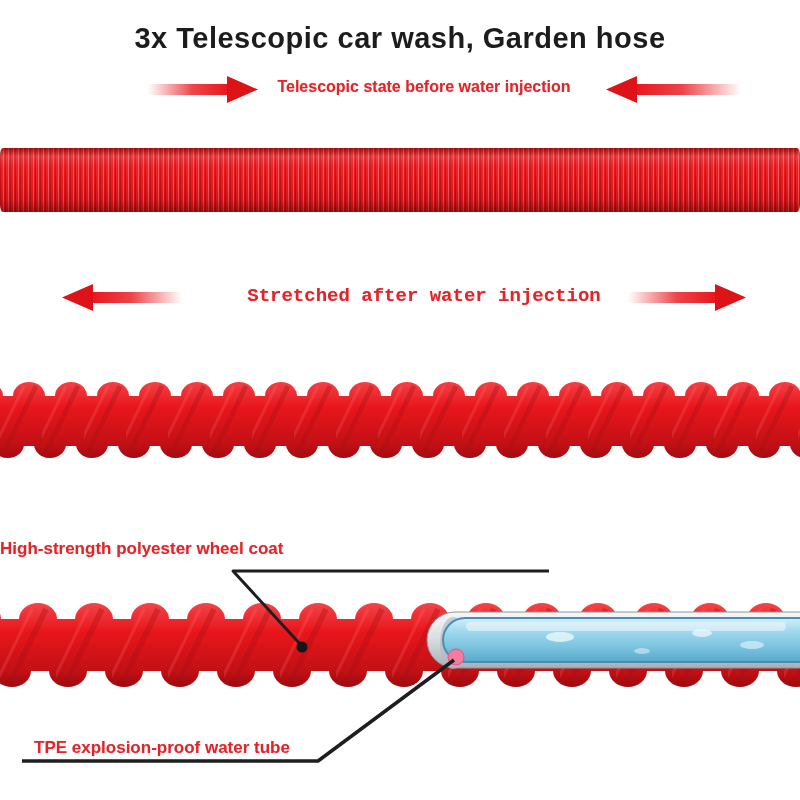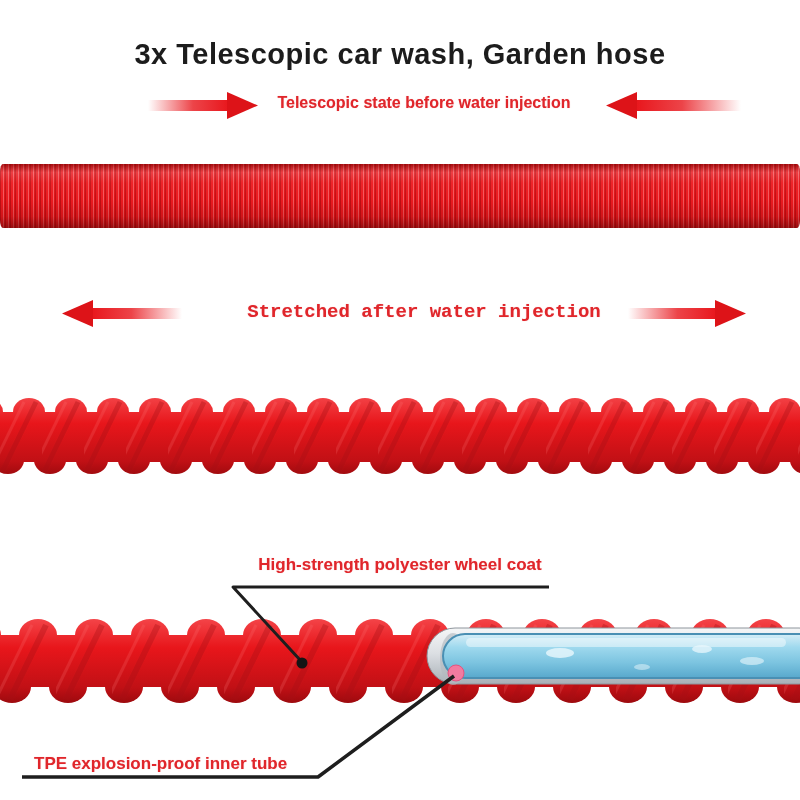--- a/index.html
+++ b/index.html
@@ -1,21 +1,21 @@
 <!DOCTYPE html>
 <html><head>
 <meta charset="utf-8">
 <style>
   html,body{margin:0;padding:0;}
   body{
     width:800px;height:800px;overflow:hidden;background:#ffffff;
     font-family:"Liberation Sans","DejaVu Sans",sans-serif;
     position:relative;
   }
-  .page{position:absolute;inset:0;margin-top:16px;}
+  .page{position:absolute;inset:0;}
 
   
   .title{
     position:absolute;top:22px;left:0;right:0;margin:0;
     text-align:center;font-size:29px;font-weight:bold;color:#1c1c1c;
     letter-spacing:0.5px;
   }
 
   
   .anno-row{position:absolute;left:0;right:0;}
@@ -43,21 +43,21 @@
         #bf1014 0 1px, #ea1b20 1px 3px, #f4595d 3px 4px, #de1318 4px 5px);
   }
 
   
   .hose-stretched{position:absolute;top:372px;left:0;width:800px;height:96px;}
   .hose-cutaway{position:absolute;top:585px;left:0;width:800px;height:120px;}
 
   
   .callout{position:absolute;color:#e0262b;font-weight:bold;font-size:17px;
            text-shadow:0 0 1px rgba(224,38,43,.3);}
-  .callout-wheel{top:539px;left:0;right:0;text-align:center;}
+  .callout-wheel{top:539px;left:0;right:0;text-align:left;}
   .callout-tpe{top:738px;left:34px;}
 
   
   .lines-overlay{position:absolute;top:0;left:0;width:800px;height:800px;
                  pointer-events:none;}
 </style>
 </head>
 <body>
 
 <div class="page">
@@ -181,21 +181,21 @@
       <rect x="466" y="37" width="320" height="9" rx="4.5" fill="#ffffff" opacity="0.45"></rect>
       <ellipse cx="560" cy="52" rx="14" ry="5" fill="#eaf7fc" opacity="0.8"></ellipse>
       <ellipse cx="702" cy="48" rx="10" ry="4" fill="#eaf7fc" opacity="0.75"></ellipse>
       <ellipse cx="642" cy="66" rx="8" ry="3" fill="#eaf7fc" opacity="0.5"></ellipse>
       <ellipse cx="752" cy="60" rx="12" ry="4" fill="#eaf7fc" opacity="0.6"></ellipse>
     </g>
 
     <circle cx="456" cy="72" r="8" fill="#f27ba0" stroke="#e4537e" stroke-width="1"></circle>
   </svg>
 
-  <div class="callout callout-tpe">TPE explosion-proof inner tube</div>
+  <div class="callout callout-tpe">TPE explosion-proof water tube</div>
 
   <svg class="lines-overlay" viewBox="0 0 800 800">
     <path d="M549,571 L233,571 L301,645" fill="none" stroke="#1e1e1e" stroke-width="3" stroke-linejoin="round"></path>
     <circle cx="302" cy="647" r="5.5" fill="#151515"></circle>
     <path d="M22,761 L318,761 L454,660" fill="none" stroke="#1e1e1e" stroke-width="3.5" stroke-linejoin="round"></path>
   </svg>
 
 </div>
 
 </body></html>

